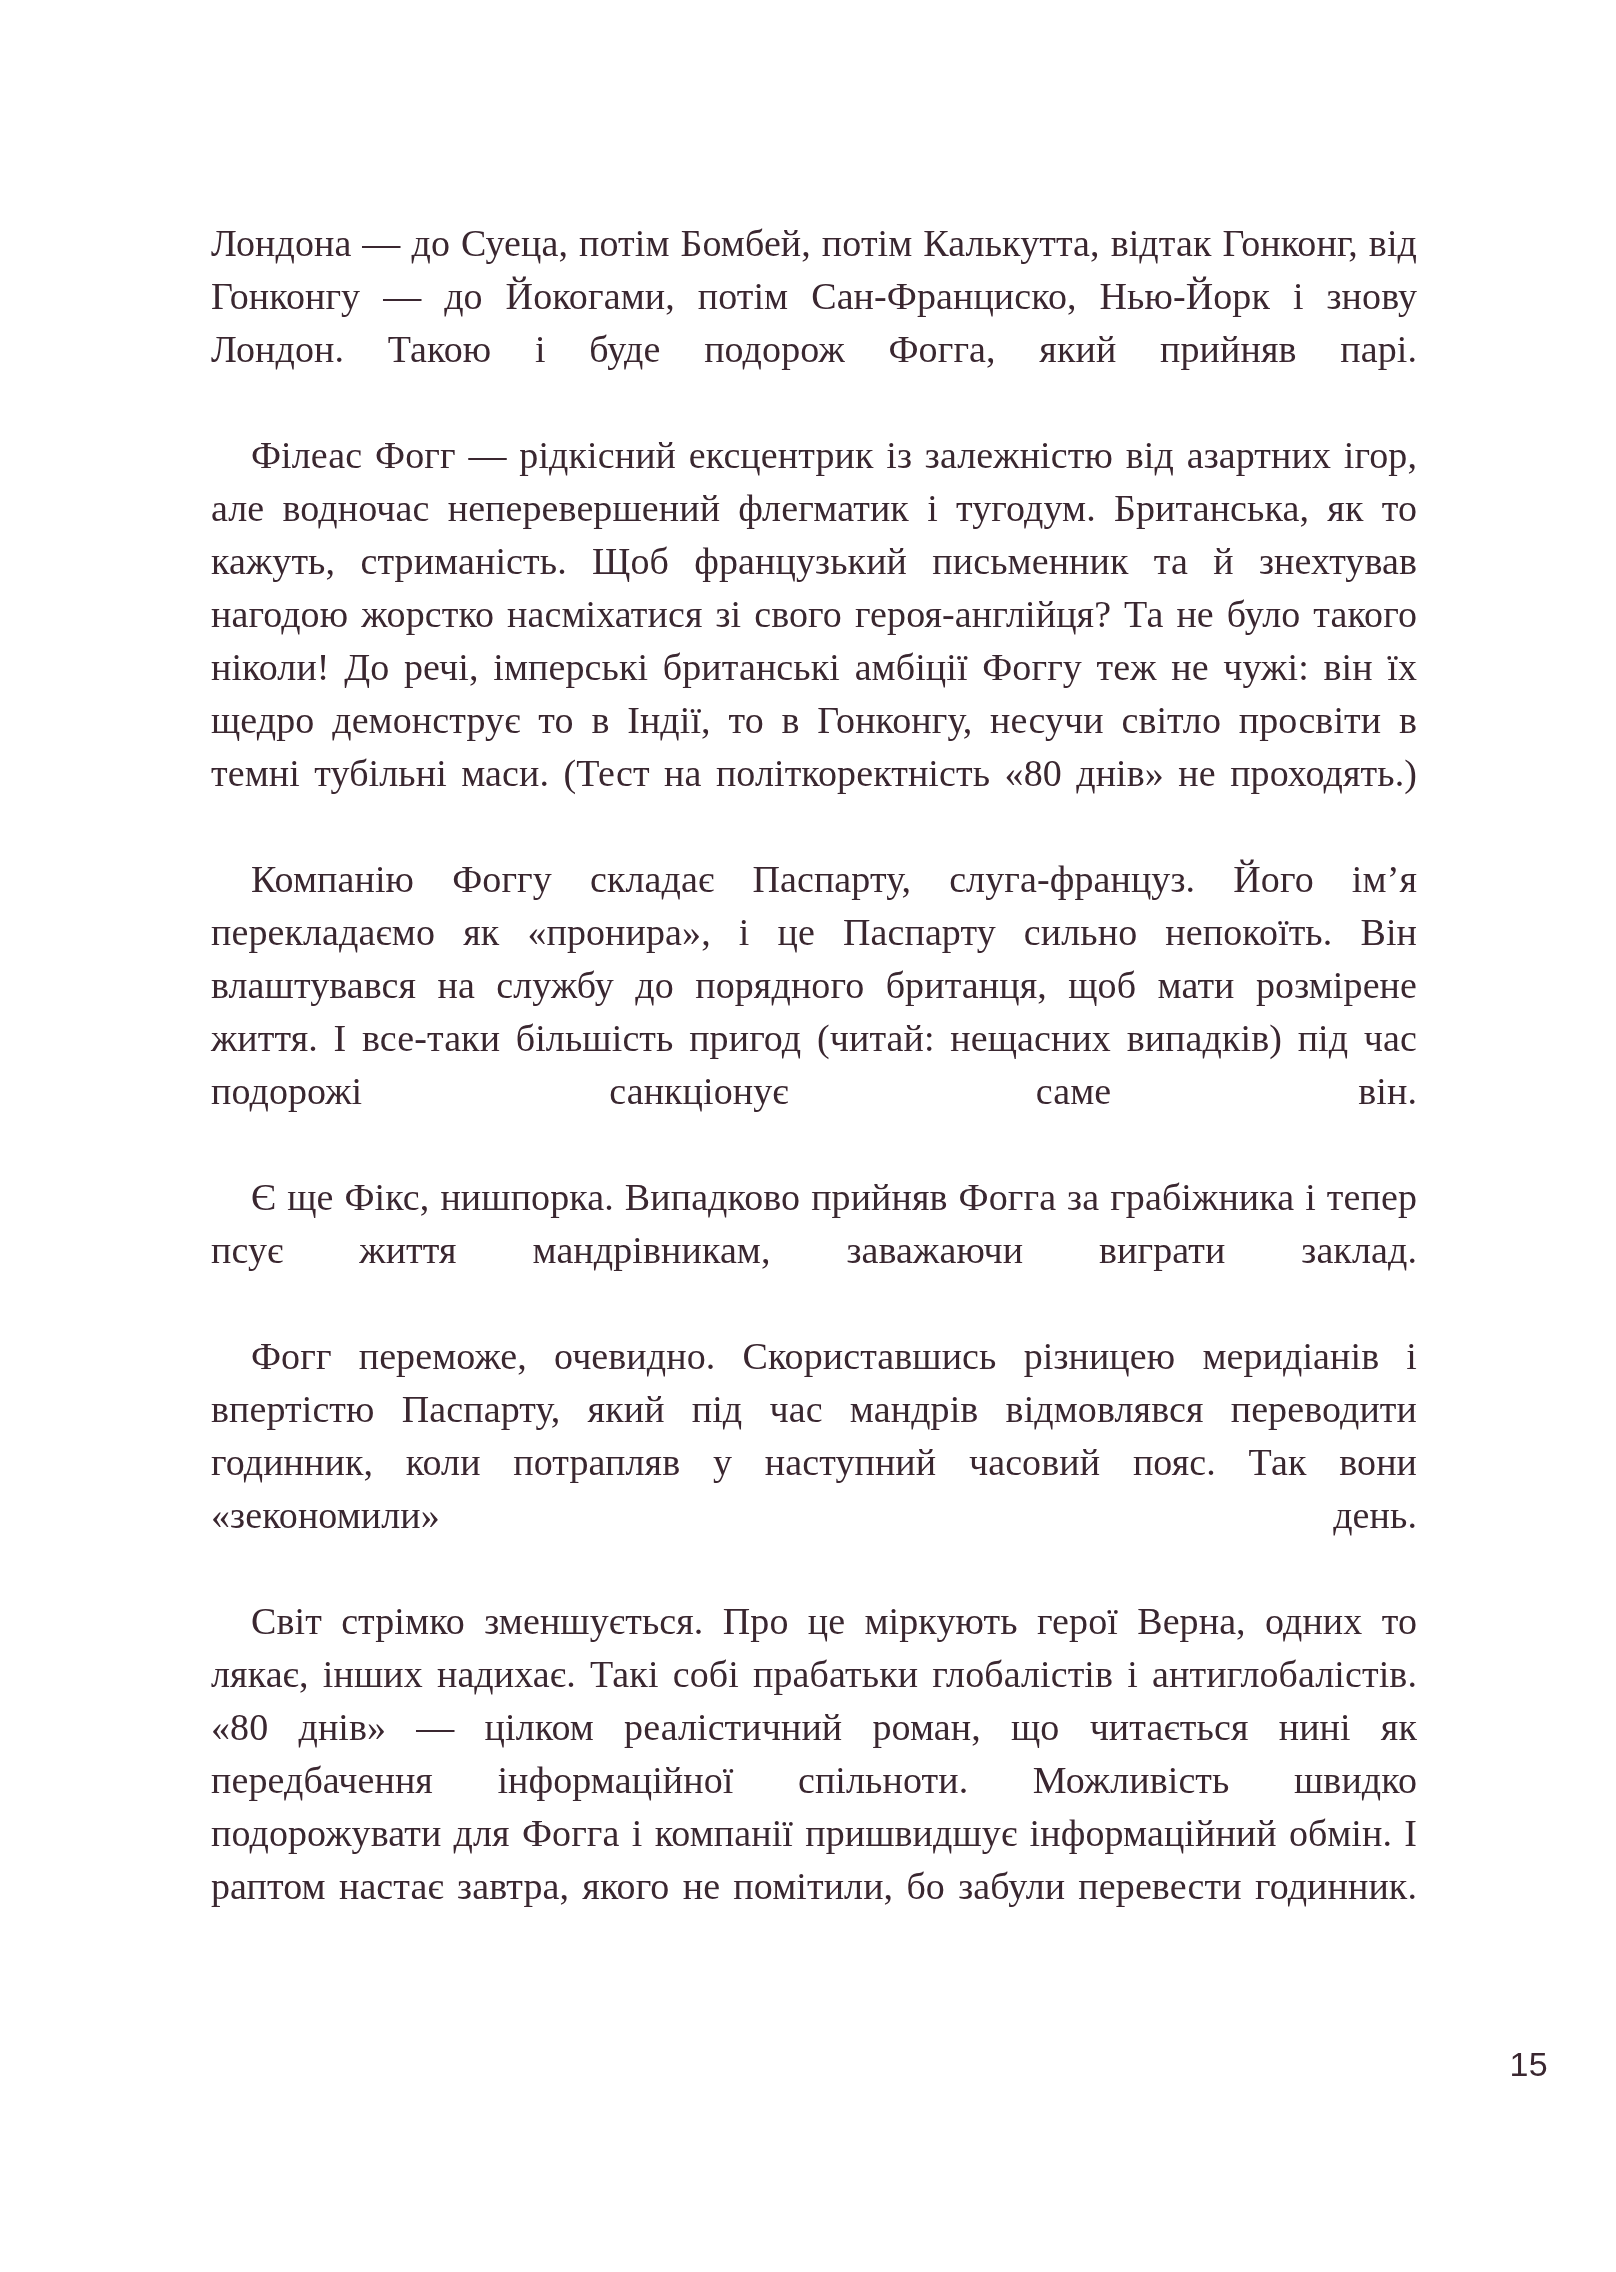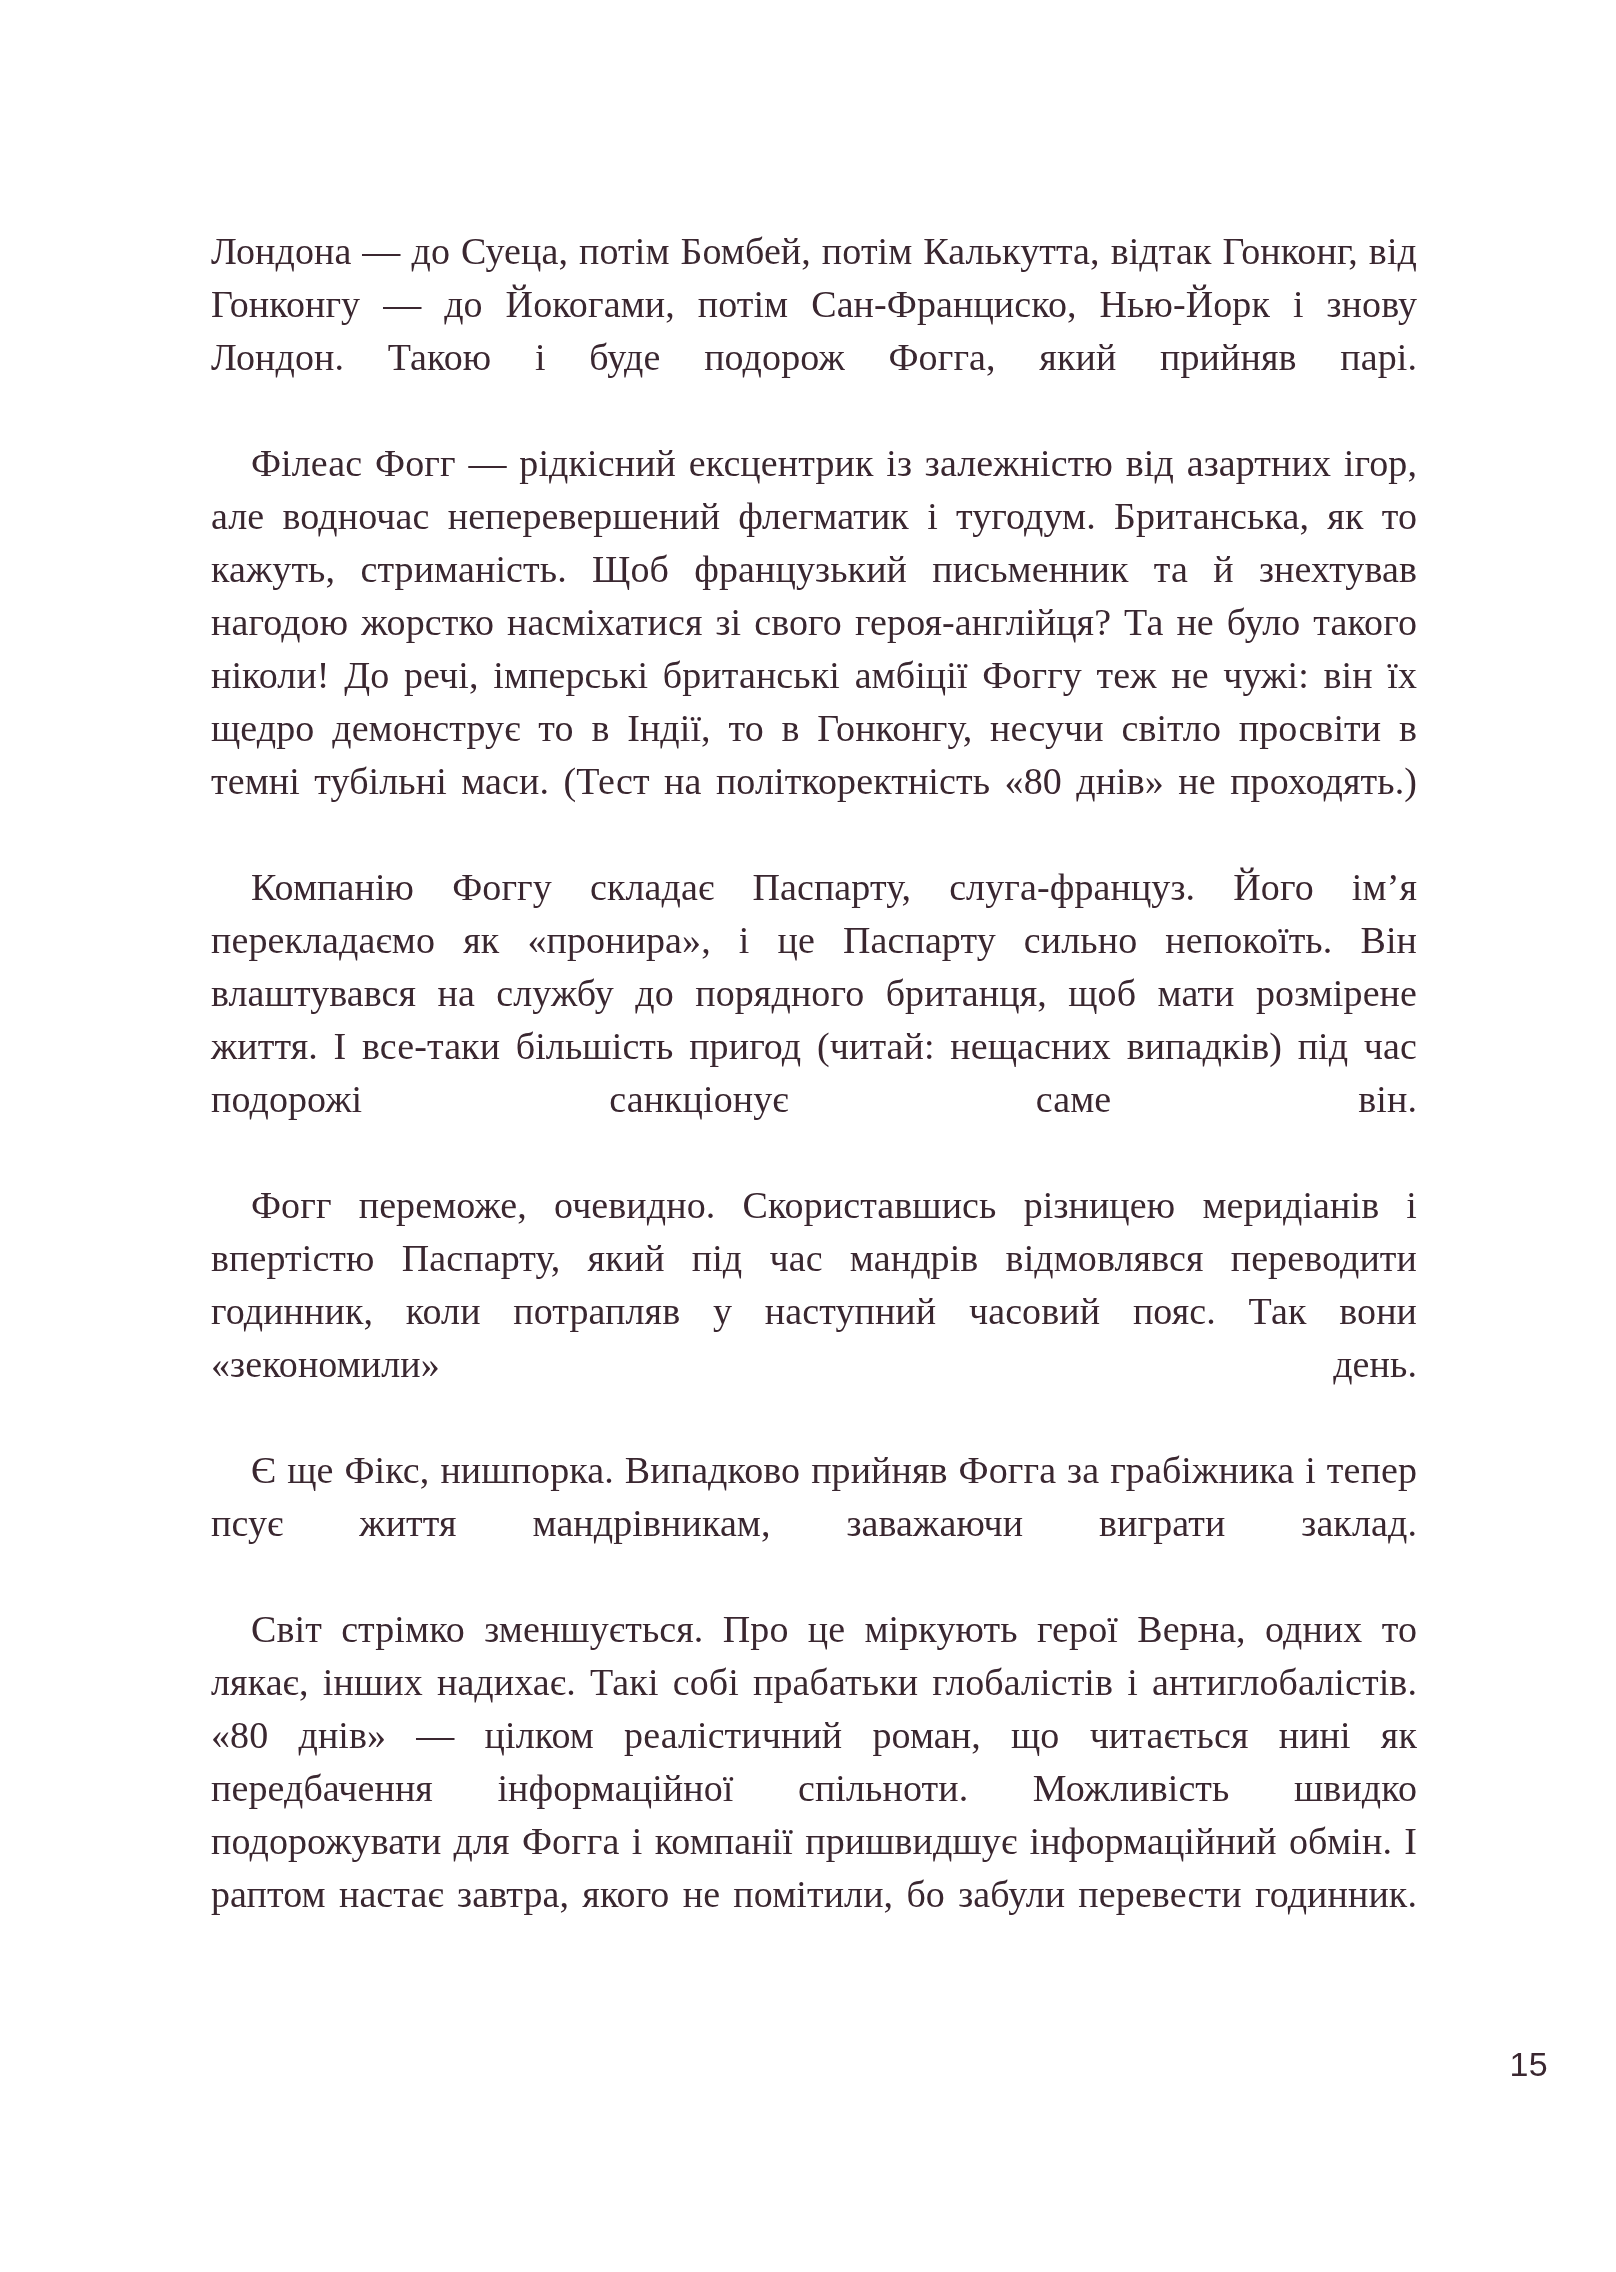--- a/index.html
+++ b/index.html
@@ -20,21 +20,20 @@
     background: #ffffff;
     box-sizing: border-box;
     overflow: hidden;
   }
 
   .text-block {
     position: absolute;
     left: 211px;
     top: 217px;
     width: 1206px;
-    margin-top: 8px;
   }
 
   .para {
     margin: 0;
     padding: 0;
     font-size: 38px;
     line-height: 53px;
     color: #3a2730;
     text-align: justify;
     text-justify: inter-word;
@@ -68,21 +67,21 @@
 </style>
 </head>
 <body>
 
 <div class="page">
 
   <div class="text-block">
     <p class="para">Лондона — до Суеца, потім Бомбей, потім Калькутта, відтак Гонконг, від Гонконгу — до Йокогами, потім Сан-Франциско, Нью-Йорк і знову Лондон. Такою і буде подорож Фогга, який прийняв парі.</p>
     <p class="para">Філеас Фогг — рідкісний ексцентрик із залежністю від азартних ігор, але водночас неперевершений флегматик і тугодум. Британська, як то кажуть, стриманість. Щоб французький письменник та й знехтував нагодою жорстко насміхатися зі свого героя-англійця? Та не було такого ніколи! До речі, імперські британські амбіції Фоггу теж не чужі: він їх щедро демонструє то в Індії, то в Гонконгу, несучи світло просвіти в темні тубільні маси. (Тест на політкоректність «80 днів» не проходять.)</p>
     <p class="para">Компанію Фоггу складає Паспарту, слуга-француз. Його ім’я перекладаємо як «пронира», і це Паспарту сильно непокоїть. Він влаштувався на службу до порядного британця, щоб мати розмірене життя. І все-таки більшість пригод (читай: нещасних випадків) під час подорожі санкціонує саме він.</p>
+    <p class="para">Є ще Фікс, нишпорка. Випадково прийняв Фогга за грабіжника і тепер псує життя мандрівникам, заважаючи виграти заклад.</p>
     <p class="para">Фогг переможе, очевидно. Скориставшись різницею меридіанів і впертістю Паспарту, який під час мандрів відмовлявся переводити годинник, коли потрапляв у наступний часовий пояс. Так вони «зекономили» день.</p>
-    <p class="para">Є ще Фікс, нишпорка. Випадково прийняв Фогга за грабіжника і тепер псує життя мандрівникам, заважаючи виграти заклад.</p>
     <p class="para">Світ стрімко зменшується. Про це міркують герої Верна, одних то лякає, інших надихає. Такі собі прабатьки глобалістів і антиглобалістів. «80 днів» — цілком реалістичний роман, що читається нині як передбачення інформаційної спільноти. Можливість швидко подорожувати для Фогга і компанії пришвидшує інформаційний обмін. І раптом настає завтра, якого не помітили, бо забули перевести годинник.</p>
   </div>
 
   <div class="page-number">15</div>
 
 </div>
 
 
 </body></html>

